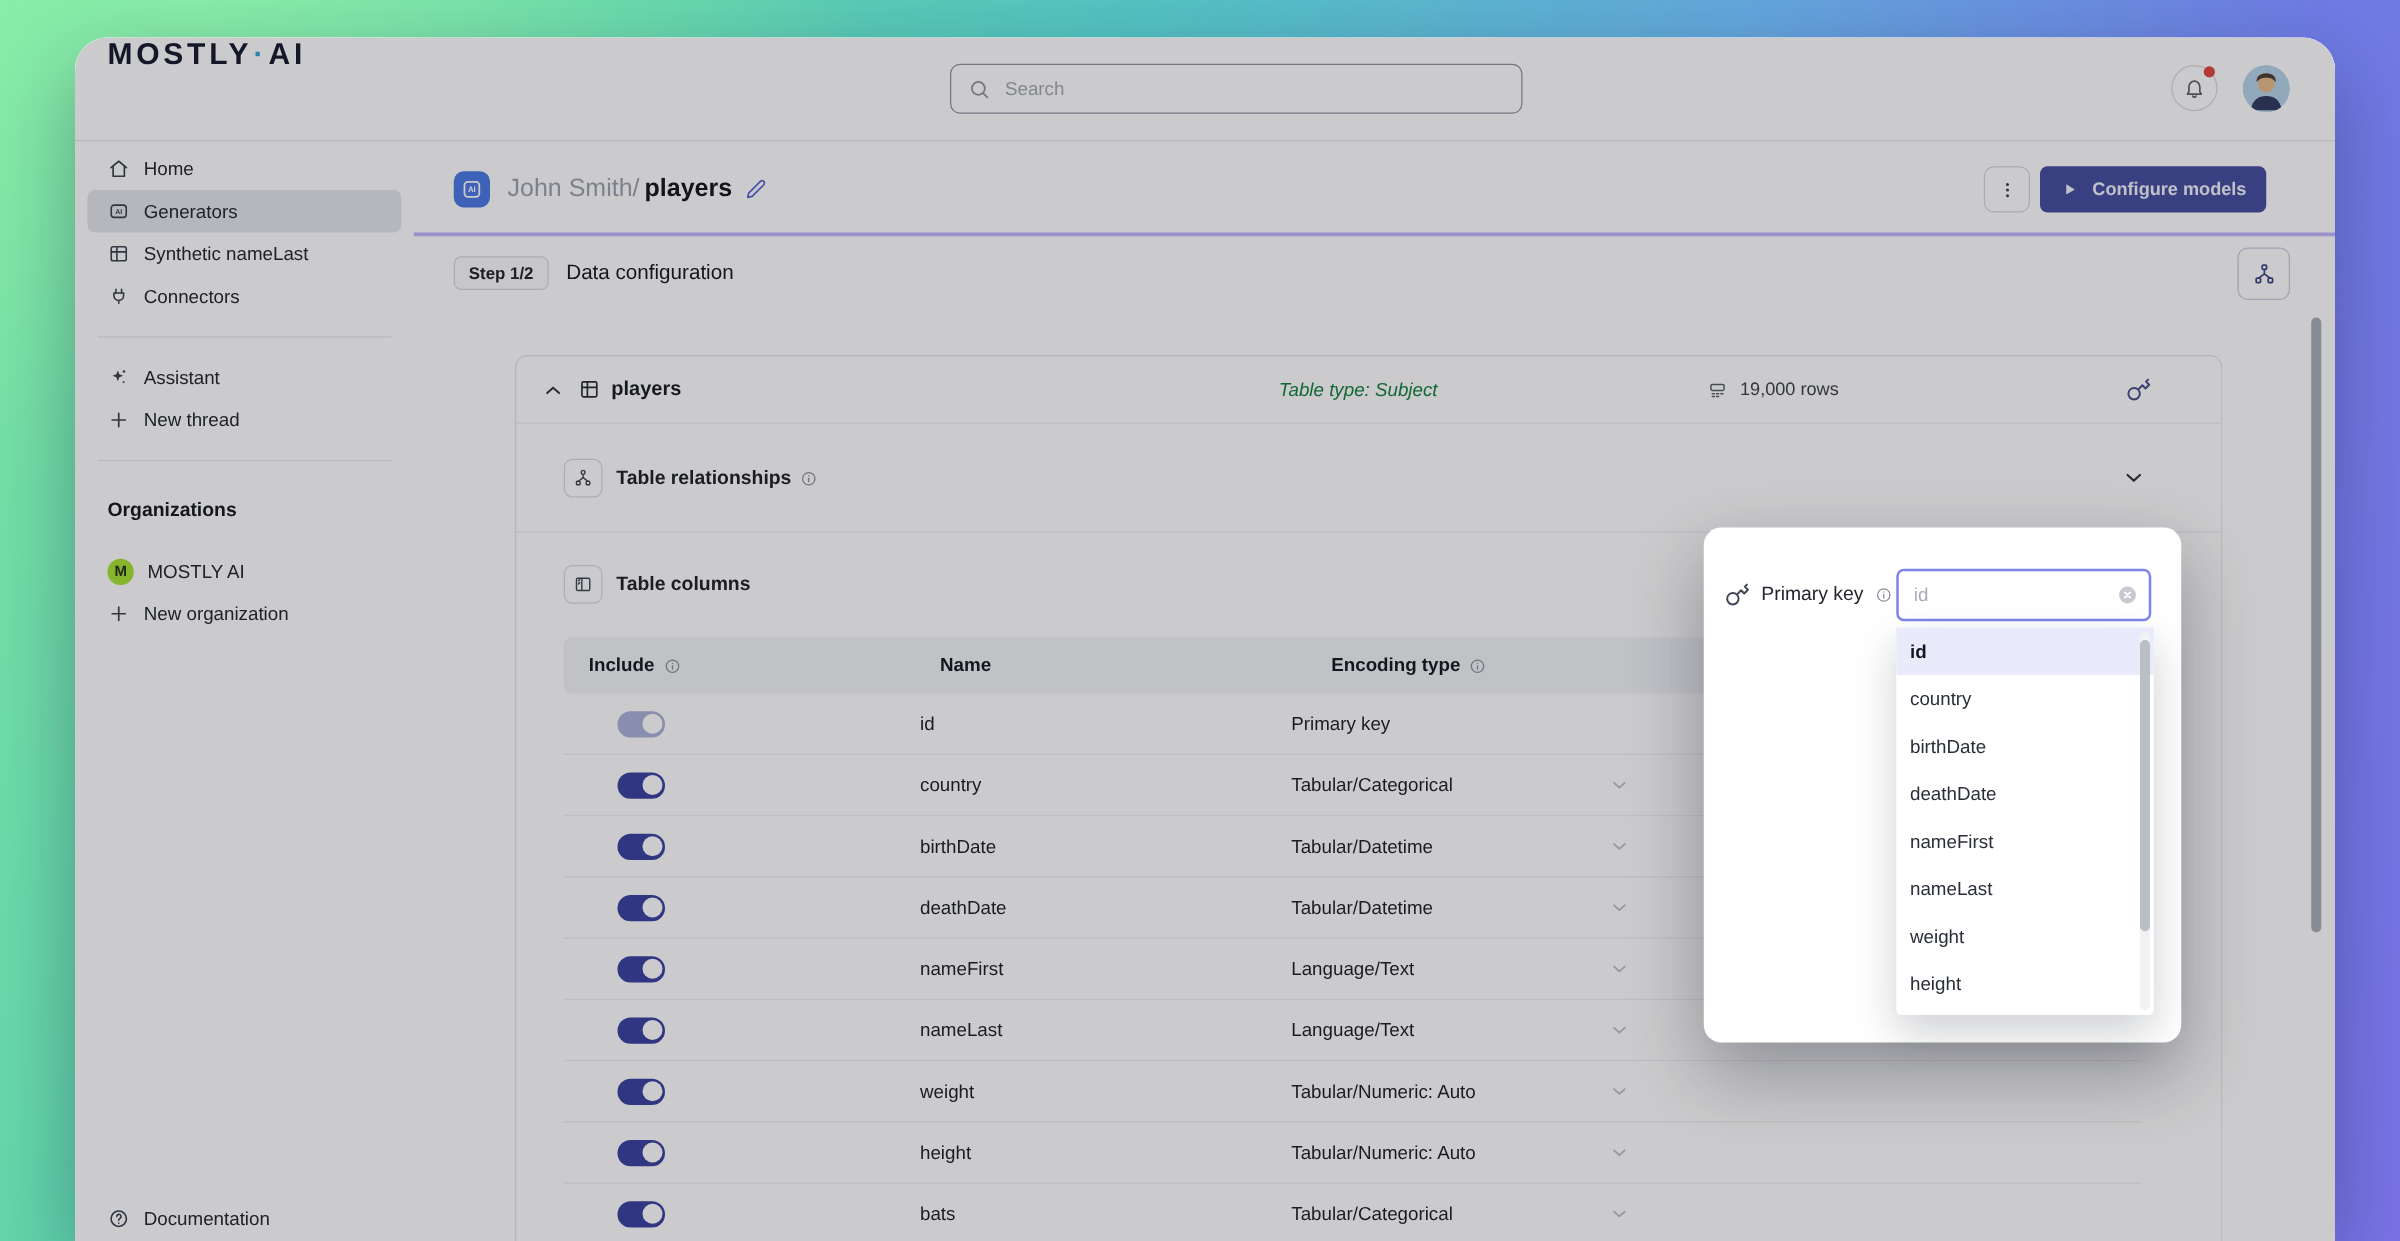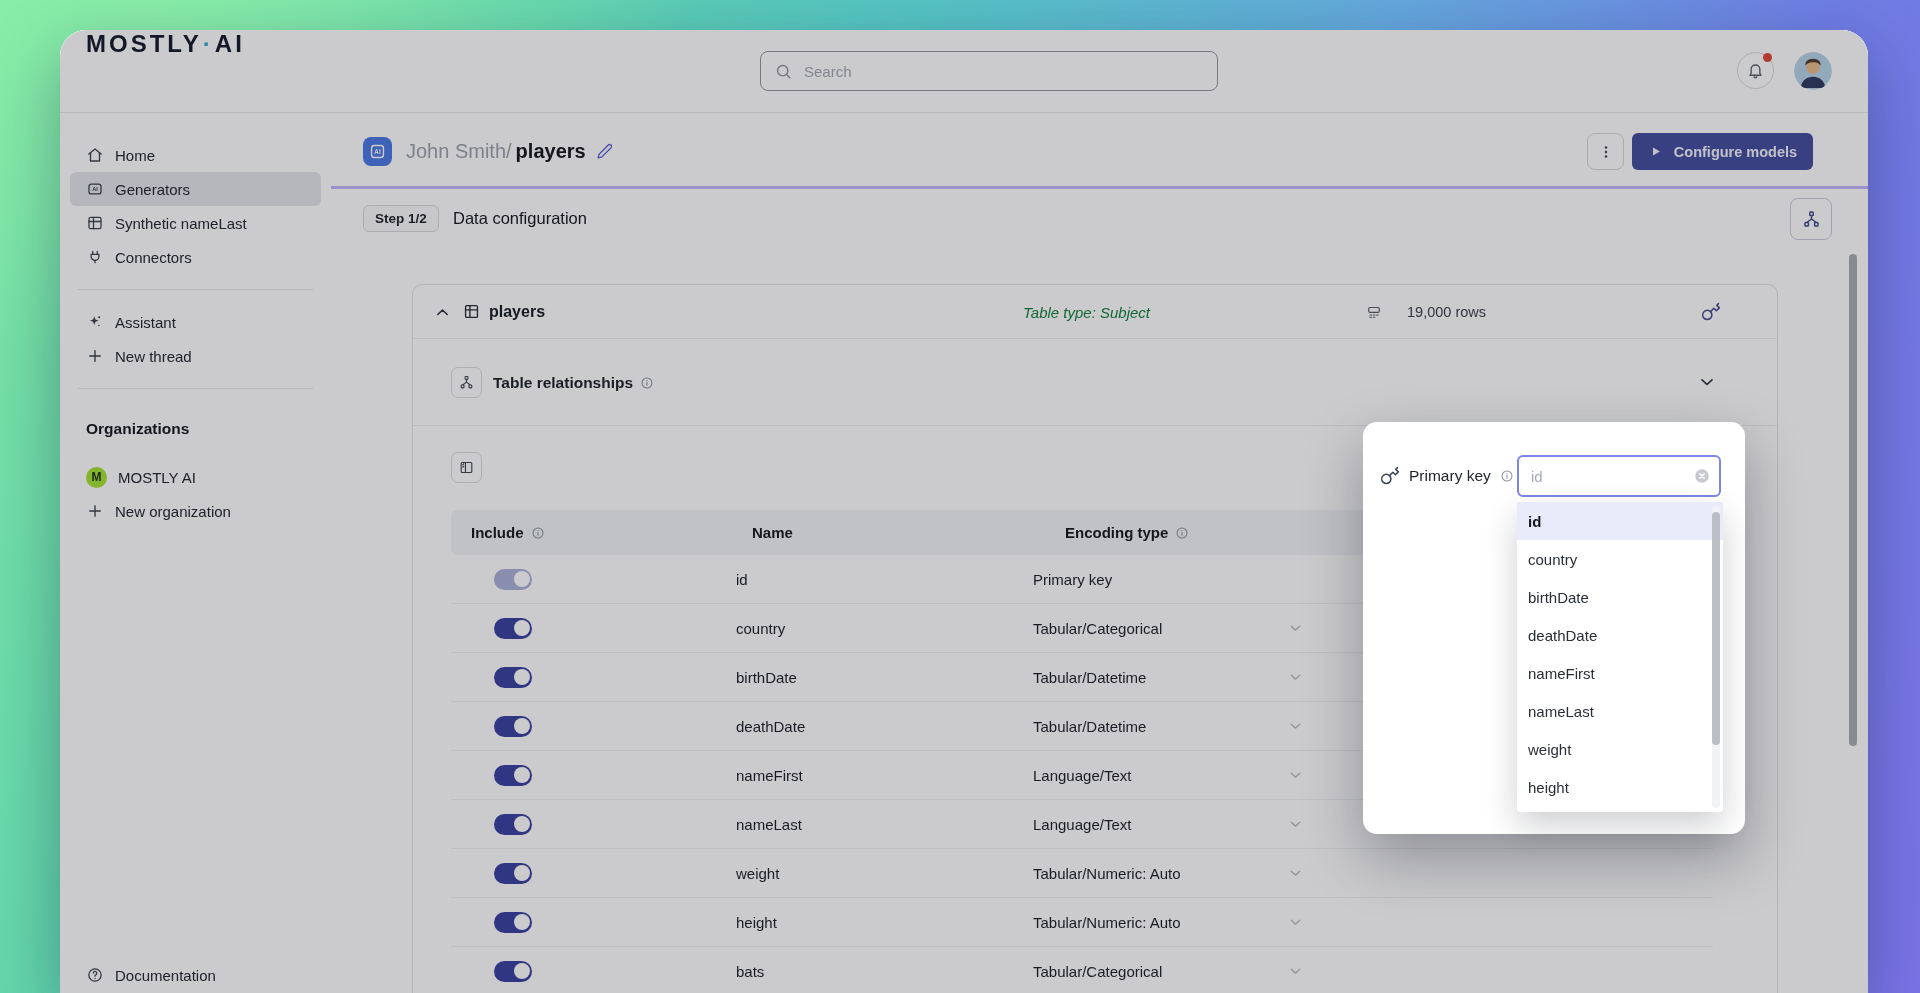--- a/index.html
+++ b/index.html
@@ -27,21 +27,21 @@
     border:1px solid #8f949d; border-radius:8px; display:flex; align-items:center; gap:11px; padding:0 13px; background:#fff; }
   .search .sico { color:#8d939c; }
   .search input { flex:1; border:0; outline:0; background:transparent; font-size:15px; color:#3a3f48; font-family:inherit; }
   .search input::placeholder { color:#a3a8b1; }
   .bell { position:absolute; left:1677px; top:22px; width:37px; height:37px; border:1px solid #d8dade; border-radius:50%;
     display:grid; place-items:center; color:#5b6069; background:#fff; cursor:pointer; }
   .bell-dot { position:absolute; right:1px; top:0; width:9px; height:9px; border-radius:50%; background:#e0443a; }
   .avatar { position:absolute; left:1734px; top:22px; width:38px; height:38px; border-radius:50%; overflow:hidden; cursor:pointer; }
 
   
-  .sidebar { position:absolute; left:0; top:84px; bottom:0; width:272px; background:#fff; border-right:1px solid #e7e8ec; padding-top:24px; }
+  .sidebar { position:absolute; left:0; top:84px; bottom:0; width:272px; background:#fff; border-right:1px solid #e7e8ec; padding-top:4px; }
   .nav-item { display:flex; align-items:center; gap:11px; height:34px; margin:0 10px; padding:0 16px; border-radius:6px;
     font-size:15px; color:#23272f; cursor:pointer; white-space:nowrap; }
   .nav-item .nico { color:#3b414d; flex:0 0 auto; }
   .nav-item.active { background:#e5e6ea; }
   .side-divider { height:1px; background:#e8e9ed; margin:15px 18px; }
   .side-heading { font-size:15.5px; font-weight:700; color:#15181f; padding:16px 26px 12px; }
   .org-avatar { width:21px; height:21px; border-radius:50%; background:#a8e233; display:grid; place-items:center;
     font-size:12px; font-weight:700; color:#20301a; flex:0 0 auto; }
   .doc-item { position:absolute; left:10px; right:10px; bottom:0; height:36px; margin:0; }
 
@@ -68,21 +68,21 @@
     background:#fff; display:grid; place-items:center; color:#3e4585; cursor:pointer; z-index:2; }
 
   
   .card { position:absolute; left:81px; top:170px; width:1366px; height:711px; border:1px solid #e2e3e8;
     border-bottom:0; border-radius:10px 10px 0 0; background:#fff; overflow:hidden; }
   .card-header { position:relative; height:54px; border-bottom:1px solid #ecedf0; }
   .collapse-btn { position:absolute; left:20px; top:18px; color:#30353f; cursor:pointer; }
   .card-grid-ic { position:absolute; left:49px; top:17px; color:#272c36; }
   .card-title { position:absolute; left:76px; top:0; height:54px; display:flex; align-items:center; font-size:16px; font-weight:700; color:#191c23; }
   .type-label { position:absolute; left:610px; top:0; height:54px; display:flex; align-items:center; font-size:15px; color:#15803d;font-style:italic; }
-  .rows-label { position:absolute; left:952px; top:0; height:54px; display:flex; align-items:center; gap:24px; font-size:14.5px; color:#3c414b; }
+  .rows-label { position:absolute; left:952px; top:0; height:54px; display:flex; align-items:center; gap:9px; font-size:14.5px; color:#3c414b; }
   .rows-label .rico { color:#565c66; }
   .key-btn { position:absolute; right:56px; top:17px; color:#474d8c; cursor:pointer; }
 
   .rel-row { position:relative; height:87px; border-bottom:1px solid #ecedf0; }
   .icon-box { width:31px; height:31px; border:1px solid #d9dbe0; border-radius:7px; display:grid; place-items:center; color:#40454f; background:#fff; }
   .rel-row .icon-box { position:absolute; left:38px; top:28px; }
   .rel-label { position:absolute; left:80px; top:0; height:87px; display:flex; align-items:center; gap:7px; font-size:15.5px; font-weight:600; color:#1d2027; }
   .rel-chevron { position:absolute; right:60px; top:33px; color:#2e333d; cursor:pointer; }
 
   .cols-label-row { position:relative; height:84px; }
@@ -355,20 +355,21 @@
       </div>
 
       <div class="cols-label-row">
         <span class="icon-box">
           <svg class="ic" width="17" height="17" viewBox="0 0 24 24" fill="none" stroke="currentColor" stroke-width="1.6">
               <rect x="4.5" y="5" width="15" height="14" rx="1.5"></rect>
               <path d="M10.5 5v14"></path>
               <path d="M6.3 8.6l2.3-2.3M6.3 12l2.3-2.3"></path>
             </svg>
         </span>
+        <span class="cols-label">Table columns</span>
       </div>
 
       <div class="table">
         <div class="thead">
           <div class="c1">
             <span>Include</span>
             <span class="info-ic">
                 <svg class="ic" width="14" height="14" viewBox="0 0 24 24" fill="none" stroke="currentColor" stroke-width="1.8" stroke-linecap="round">
                   <circle cx="12" cy="12" r="8.5"></circle>
                   <path d="M12 11.2V16"></path>

